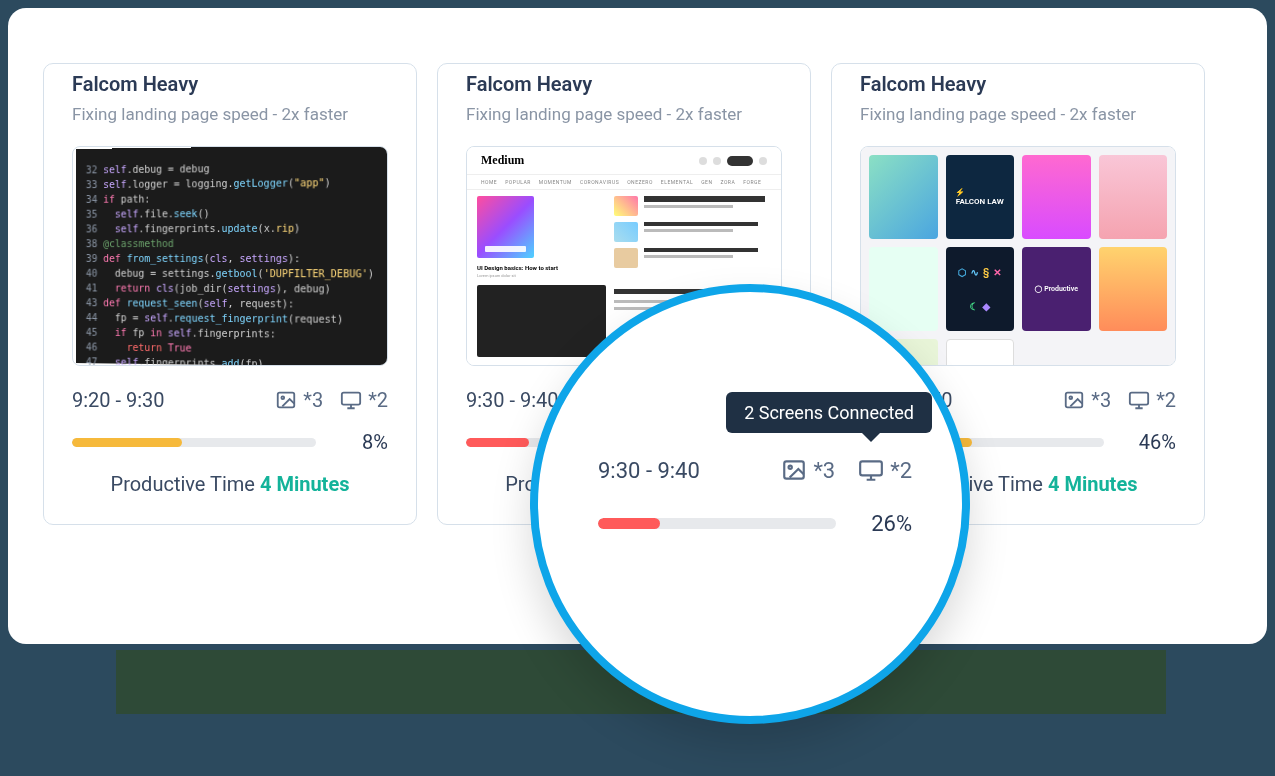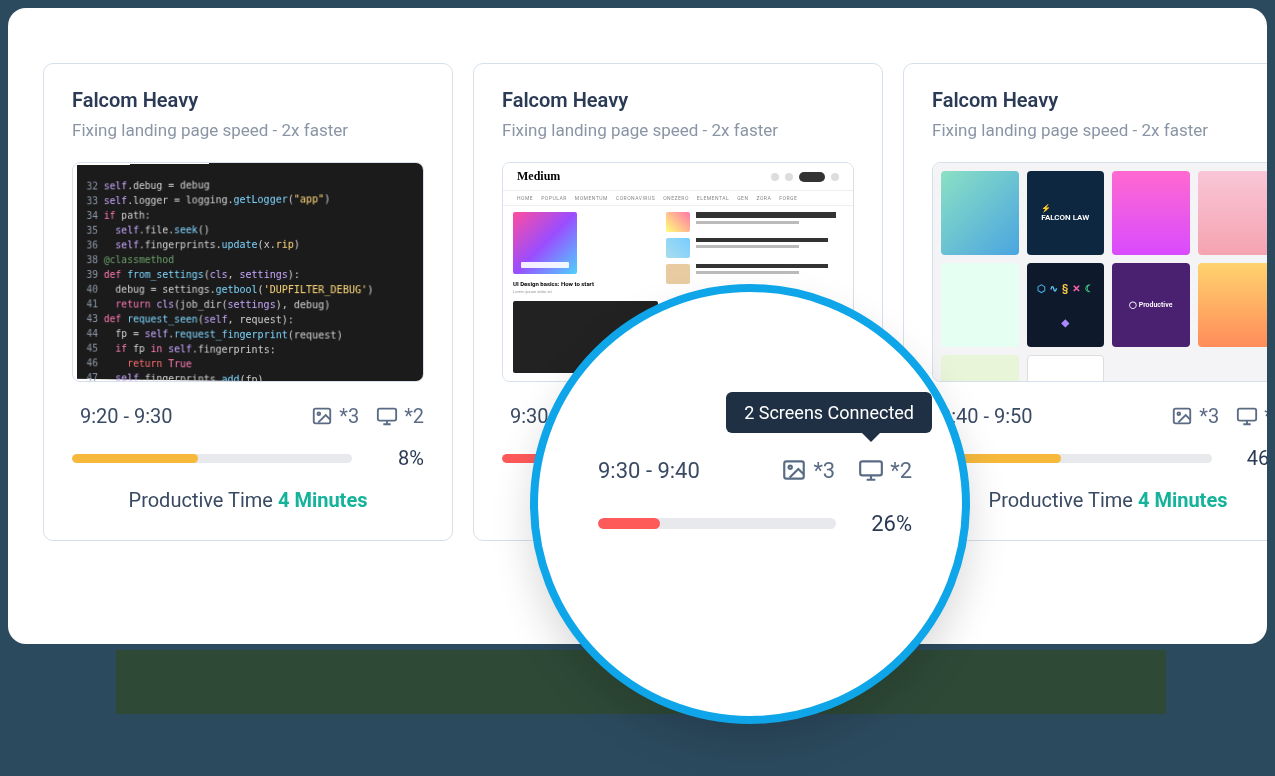--- a/index.html
+++ b/index.html
@@ -20,25 +20,25 @@
     background: #fff;
     border-radius: 18px;
     padding: 55px 35px 35px 35px;
     overflow: hidden;
   }
   .cards {
     display: flex;
     gap: 20px;
   }
   .card {
-    width: 410px;
+    width: 374px;
     flex-shrink: 0;
     border: 1px solid #d6e0ea;
     border-radius: 10px;
-    padding: 24px 28px 28px 28px;
+    padding: 8px 28px 28px 28px;
   }
   .card-title {
     font-size: 20px;
     font-weight: 600;
     color: #2b3a55;
     margin-bottom: 8px;
   }
   .card-subtitle {
     font-size: 17px;
     color: #8a95a5;
@@ -100,21 +100,21 @@
   .t-e{background:#e6fff3;} 
   .t-f{background:#0e1a2c;display:flex;flex-direction:row;flex-wrap:wrap;gap:4px;padding:10px;} 
   .t-f span{font-size:10px;}
   .t-g{background:#4a2070;} 
   .t-h{background:linear-gradient(#ffd36e,#ff8c5a);} 
   .t-i{background:#e8f5d8;} 
   .t-j{background:#fff;border:1px solid #ddd;}
 
   .meta-row {
     display:flex; justify-content:space-between; align-items:flex-start;
-    font-size:20px; color:#3a4a63; margin-bottom:18px;margin-left:8px;
+    font-size:20px; color:#3a4a63; margin-bottom:18px;
   }
   .meta-icons { display:flex; align-items:center; gap:6px; color:#5a6b85; }
   .ic { width:22px; height:22px; display:inline-block; }
   .star { color:#5a6b85; }
 
   .bar { display:flex; align-items:center; gap:22px; margin-bottom:18px; }
   .track { flex:1; height:9px; background:#e7e9ec; border-radius:6px; overflow:hidden; }
   .fill { height:100%; border-radius:6px; }
   .fill.yellow { background:#f6b93b; }
   .fill.red { background:#ff5a5a; }

